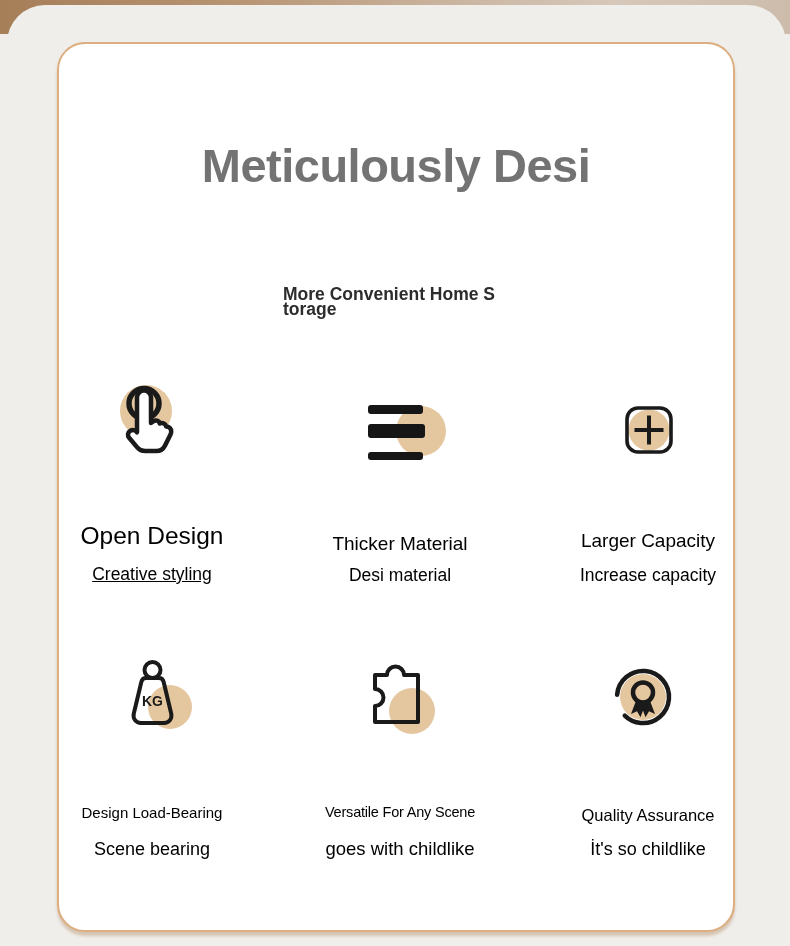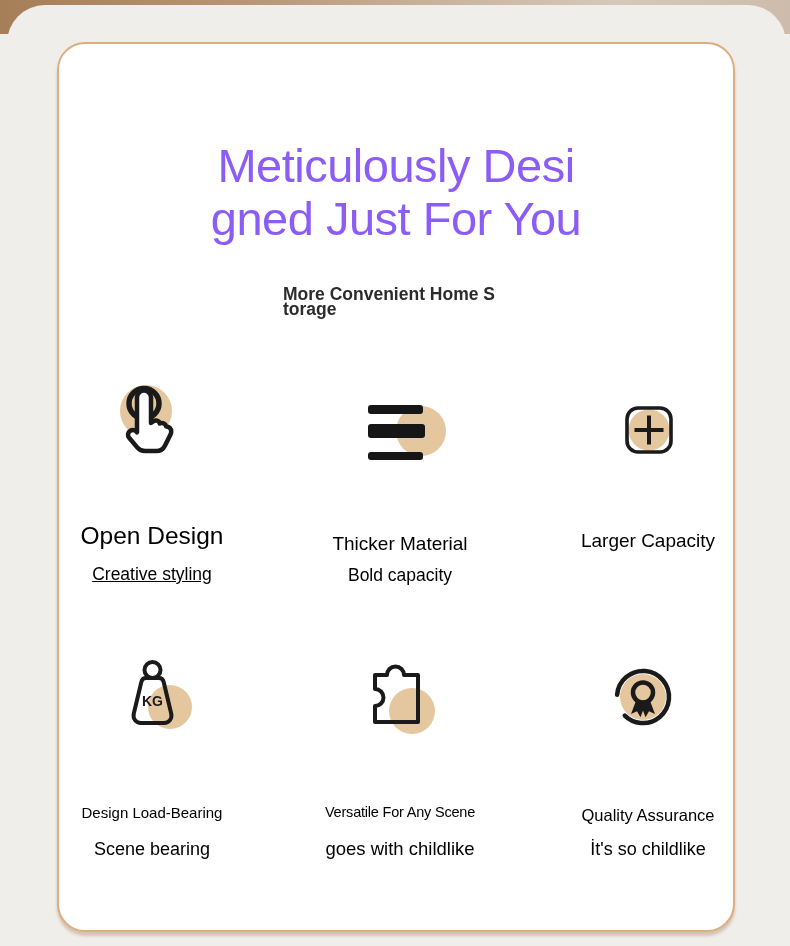--- a/index.html
+++ b/index.html
@@ -7,21 +7,21 @@
   body { font-family:"Liberation Sans","DejaVu Sans",sans-serif; }
   .stage { position:relative; width:790px; height:946px; overflow:hidden; background:#f0eeea; }
   .top-backdrop { position:absolute; top:0; left:0; right:0; height:34px;
     background:linear-gradient(90deg,#a67e58 0%,#b79473 30%,#c9b29c 55%,#d6c8ba 78%,#cdbcab 100%); }
   .bg-panel { position:absolute; top:5px; left:7px; right:4px; bottom:0;
     background:#f0eeeb; border-radius:38px 38px 0 0; }
   .card { position:absolute; left:57px; top:42px; width:678px; height:890px;
     background:#ffffff; border:2px solid #dcae80; border-radius:28px;
     box-shadow:0 4px 3px rgba(168,128,88,.38); }
   .page-title { position:absolute; left:57px; top:139px; width:678px; text-align:center;
-    font-size:47px; line-height:53px; font-weight:400; letter-spacing:-0.5px; color:#8b5cf6; }
+    font-size:47px; line-height:53px; font-weight:700; letter-spacing:-0.5px; color:#737373; }
   .page-subtitle { position:absolute; left:283px; top:287px;
     font-size:17.5px; line-height:15px; font-weight:700; color:#2c2c2c; }
   .tan-circle { position:absolute; border-radius:50%; background:#e5c79f; }
   .bar { position:absolute; background:#161616; border-radius:3px; }
   .feat-title, .feat-sub { position:absolute; text-align:center; color:#000000; }
   .icon-svg { position:absolute; }
   .t-open   { left:42px;  top:522px; width:220px; font-size:24.5px; }
   .t-thick  { left:290px; top:533px; width:220px; font-size:19px; }
   .t-large  { left:538px; top:530px; width:220px; font-size:19px; }
   .t-strong { left:42px;  top:804px; width:220px; font-size:15px; }
@@ -36,47 +36,48 @@
 </style>
 </head>
 <body>
 
 <div class="stage">
   <div class="top-backdrop"></div>
   <div class="bg-panel"></div>
 
   <div class="card"></div>
 
-  <h1 class="page-title"><span>Meticulously Desi</span><br><span>gned Just For You</span></h1>
+  <h1 class="page-title"><span>Meticulously Desi</span><br></h1>
 
   <p class="page-subtitle"><span>More Convenient Home S</span><br><span>torage</span></p>
 
   <div class="tan-circle" style="left:120px;top:385px;width:52px;height:52px;"></div>
   <svg class="icon-svg" style="left:115px;top:382px;" width="66" height="84" viewBox="0 0 66 84">
     <circle cx="29" cy="21.5" r="15" fill="none" stroke="#1a1a1a" stroke-width="5.5"></circle>
     <path fill="#ffffff" stroke="#1a1a1a" stroke-width="4.5" stroke-linejoin="round" d="M22 15.5 a7 7 0 0 1 14 0 V41 l2.2 -1.6 c2.6 -1.9 5.8 -.6 6.6 2.1 c2.8 -1.2 5.8 .3 6.4 3.1 c2.9 -.1 5 2 5 4.9 c0 .9 -.2 1.9 -.7 2.9 l-5.6 11.4 c-1.6 3.3 -4.6 5.3 -8.6 5.3 h-11.2 c-3.1 0 -5.9 -1.3 -7.9 -3.7 l-8.1 -9.7 c-1.8 -2.2 -1.4 -5.2 1 -6.8 c2.1 -1.4 4.9 -1 6.6 1 l.3 .4 Z"></path>
   </svg>
   <div class="feat-title t-open">Open Design</div>
   <div class="feat-sub s-open">Creative styling</div>
 
   <div class="tan-circle" style="left:396px;top:406px;width:50px;height:50px;"></div>
   <div>
     <div class="bar" style="left:368px;top:405px;width:55px;height:9px;"></div>
     <div class="bar" style="left:368px;top:424px;width:57px;height:14px;"></div>
     <div class="bar" style="left:368px;top:452px;width:55px;height:8px;"></div>
   </div>
   <div class="feat-title t-thick">Thicker Material</div>
-  <div class="feat-sub s-thick">Bold capacity</div>
+  <div class="feat-sub s-thick">Desi material</div>
 
   <svg class="icon-svg" style="left:623px;top:404px;" width="52" height="52" viewBox="0 0 52 52">
     <circle cx="26" cy="26" r="20.5" fill="#e5c79f"></circle>
     <rect x="4" y="4" width="44" height="44" rx="11" fill="none" stroke="#1a1a1a" stroke-width="3.6"></rect>
     <path d="M26 11.5 V40.5 M11.5 26 H40.5" fill="none" stroke="#1a1a1a" stroke-width="4"></path>
   </svg>
   <div class="feat-title t-large">Larger Capacity</div>
+  <div class="feat-sub s-large">Increase capacity</div>
 
   <div class="tan-circle" style="left:148px;top:685px;width:44px;height:44px;"></div>
   <svg class="icon-svg" style="left:122px;top:658px;" width="60" height="70" viewBox="0 0 60 70">
     <circle cx="30.5" cy="12" r="8" fill="none" stroke="#1a1a1a" stroke-width="4"></circle>
     <path fill="none" stroke="#1a1a1a" stroke-width="4" stroke-linejoin="round" d="M24 20 C21.5 20 20 21.5 19.4 23.8 L11.8 55.5 C10.6 60.6 13.8 65 19 65 L42 65 C47.2 65 50.4 60.6 49.2 55.5 L41.6 23.8 C41 21.5 39.5 20 37 20 Z"></path>
     <text x="30.5" y="48" text-anchor="middle" font-size="14" font-weight="700" fill="#1a1a1a">KG</text>
   </svg>
   <div class="feat-title t-strong">Design Load-Bearing</div>
   <div class="feat-sub s-strong">Scene bearing</div>
 

